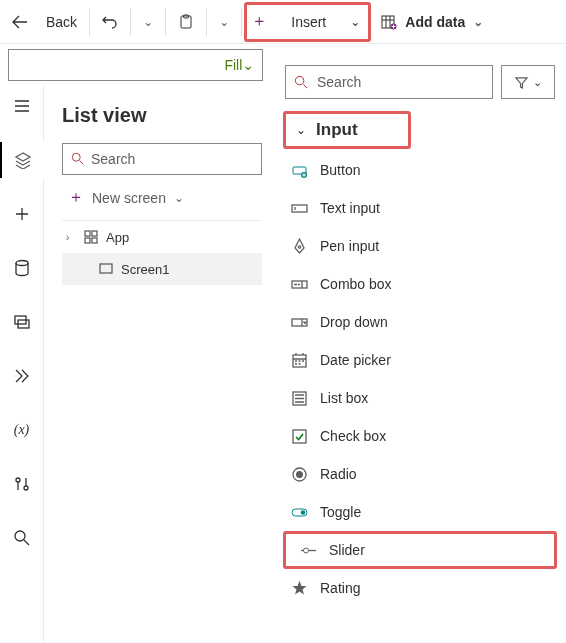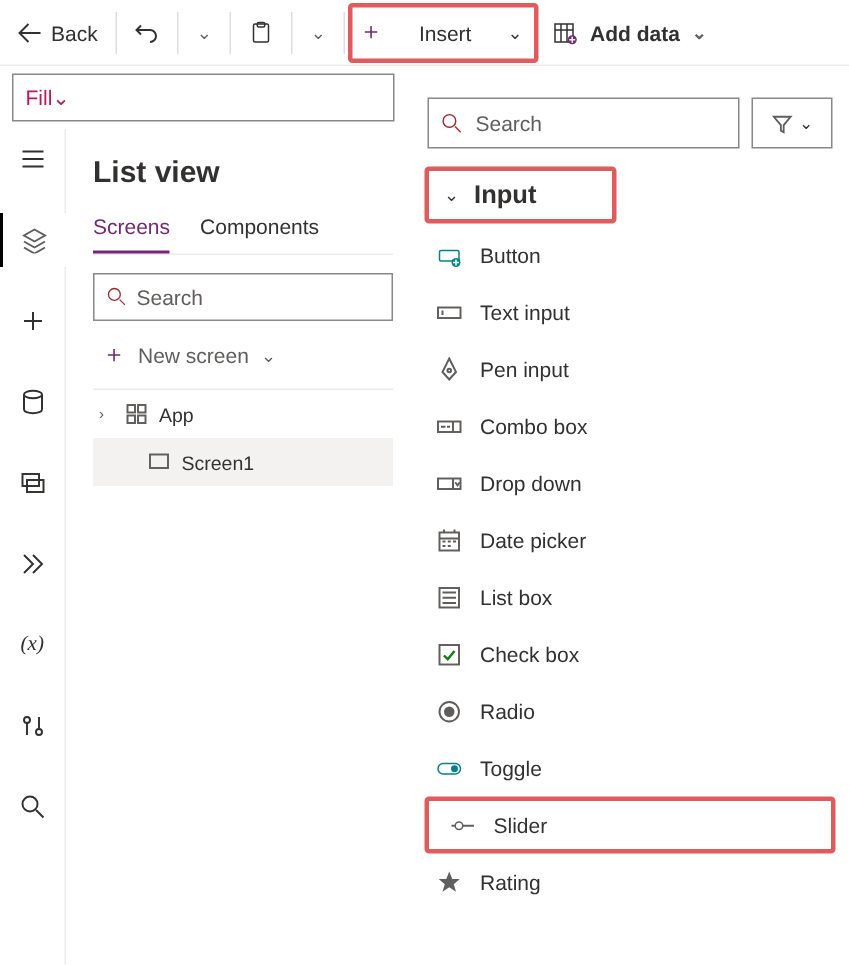--- a/index.html
+++ b/index.html
@@ -1,31 +1,31 @@
 <!DOCTYPE html>
 <html><head>
 <meta charset="utf-8">
 <style>
 * { box-sizing: border-box; margin: 0; padding: 0; font-family: "Segoe UI", sans-serif; }
 body { width: 566px; height: 643px; background: #fff; overflow: hidden; position: relative; font-size: 14px; color: #323130; }
 
 
 .toolbar { height: 44px; display: flex; align-items: center; border-bottom: 1px solid #edebe9; padding: 0 2px; }
-.tb-btn { display: flex; align-items: center; gap: 6px; padding: 0 10px; height: 36px; cursor: pointer; }
+.tb-btn { display: flex; align-items: center; gap: 18px; padding: 0 10px; height: 36px; cursor: pointer; }
 .tb-div { width:1px; height:28px; background:#e1dfdd; margin:0 2px;}
 .tb-btn .chev { font-size:12px; color:#605e5c;}
 .tb-btn svg { width:16px; height:16px; }
 .insert-box { border:3px solid #e05b5b; border-radius:3px; display:flex; align-items:center; height:40px; padding:0 8px 0 4px;}
 .insert-box .plus { color:#742774; font-weight:400; font-size:16px;}
 .insert-box .lbl { margin:0 24px;}
 .insert-box .chev{ font-size:12px;}
 
 
 .fill-row { height: 42px; display:flex; align-items:center; padding: 4px 8px; }
-.fill-dd { width: 255px; height: 32px; border:1px solid #8a8886; display:flex; align-items:center; justify-content:flex-start; padding:0 8px; color:#be185d; background:#fff;}
+.fill-dd { width: 255px; height: 32px; border:1px solid #8a8886; display:flex; align-items:center; justify-content:flex-end; padding:0 8px; color:#4d7c0f; background:#fff;}
 
 
 .leftrail { position:absolute; top:86px; left:0; width:44px; height:557px; border-right:1px solid #edebe9; display:flex; flex-direction:column; align-items:center; padding-top:2px; gap:18px;}
 .rail-btn { width:44px; height:36px; display:flex; align-items:center; justify-content:center; cursor:pointer;}
 .rail-btn.active { border-left: 2px solid #000; background:#fff;}
 .rail-btn svg{ width:18px; height:18px; stroke:#323130; fill:none; stroke-width:1.3;}
 
 
 .tree-panel { position:absolute; top:86px; left:44px; width: 230px; padding: 18px 12px 0 18px;}
 .tree-title { font-size:20px; font-weight:600; margin-bottom:16px;}
@@ -162,24 +162,20 @@
   <div class="rail-btn">
       <svg viewBox="0 0 18 18">
         <circle cx="7" cy="7" r="5"></circle>
         <path d="M11 11l5 5"></path>
       </svg>
     </div>
 </div>
 
 <div class="tree-panel">
   <div class="tree-title">List view</div>
-  <div class="tree-tabs">
-    <div class="tree-tab active">Screens</div>
-    <div class="tree-tab">Components</div>
-  </div>
   <div class="tree-search">
     <svg viewBox="0 0 16 16">
         <circle cx="6" cy="6" r="4.5" stroke="#a4262c" fill="none"></circle>
         <path d="M10 10l4 4" stroke="#a4262c"></path>
       </svg>
     <span style="color:#605e5c;">Search</span>
   </div>
   <div class="newscreen">
     <span class="plus">＋</span>
     <span>New screen</span>

